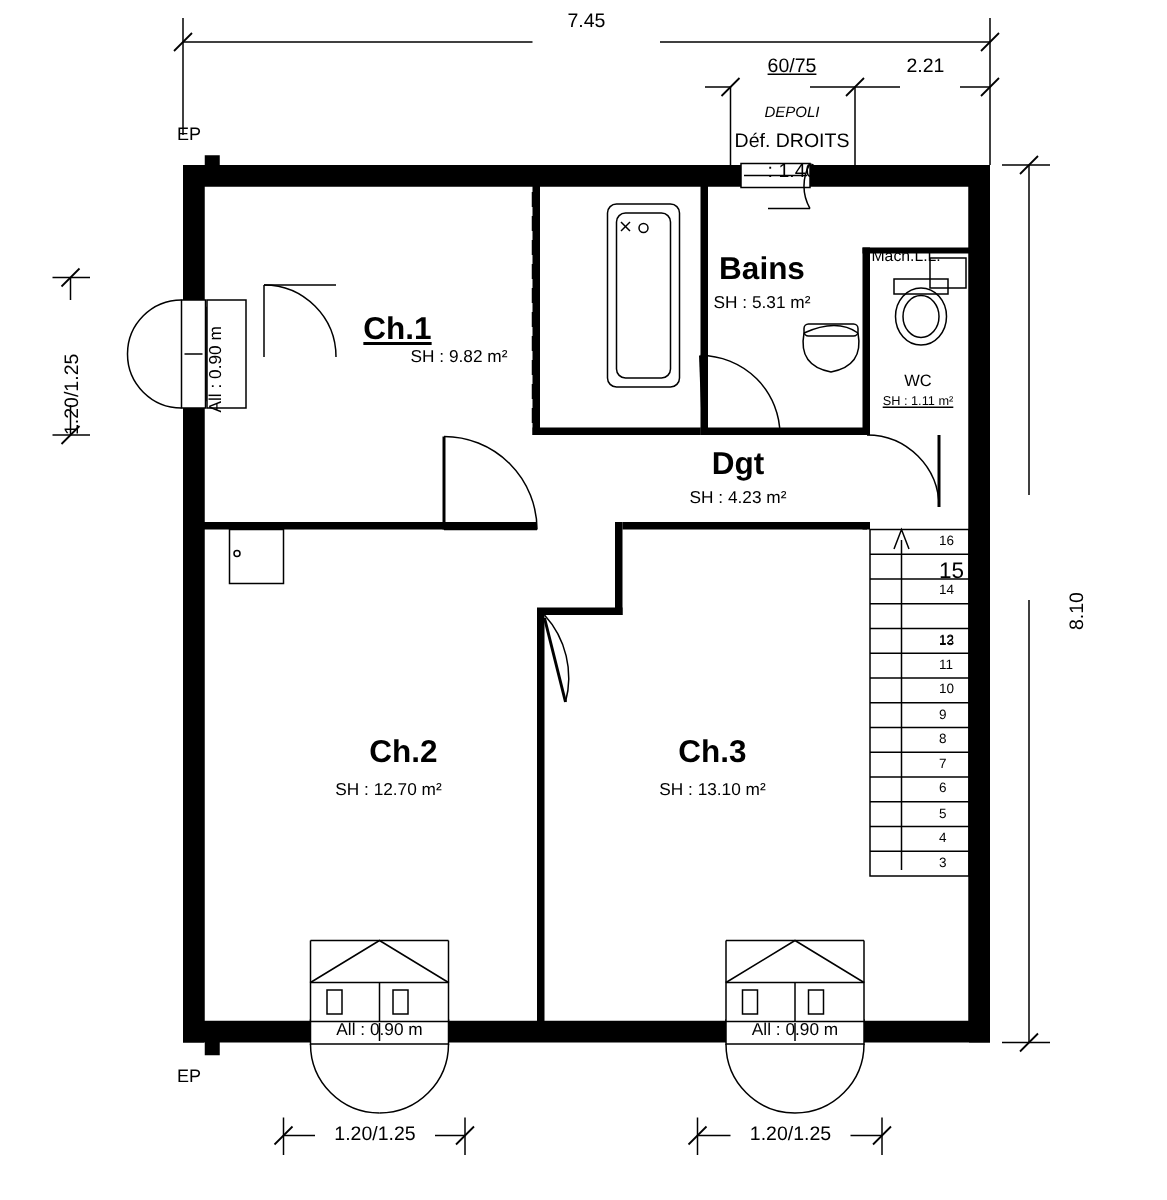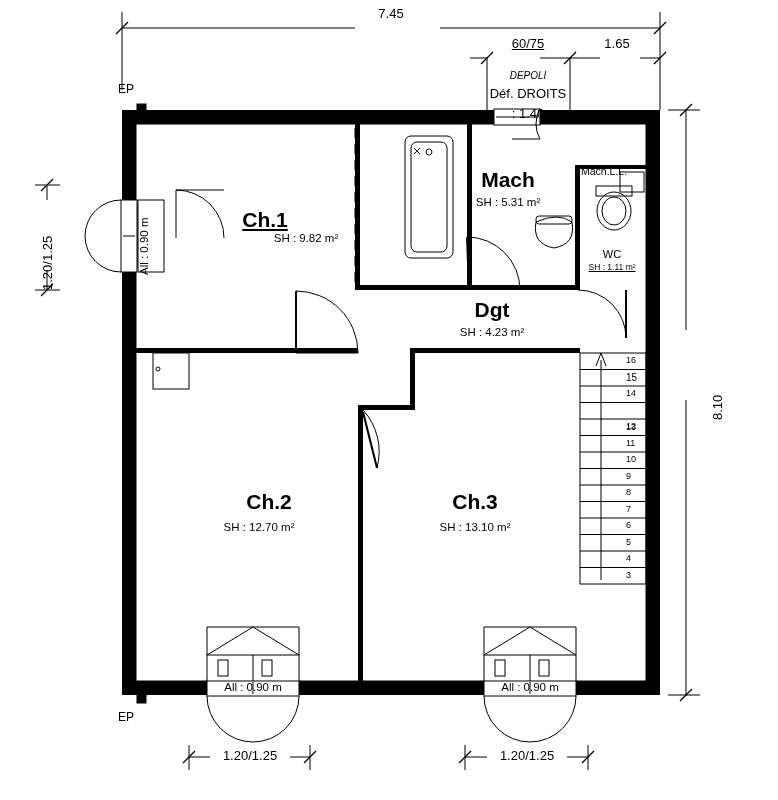--- a/index.html
+++ b/index.html
@@ -243,38 +243,38 @@
   </g>
 
   <g stroke="#000" fill="#000">
     <rect x="137" y="104" width="9" height="9"></rect>
     <rect x="137" y="694" width="9" height="9"></rect>
   </g>
 </svg>
 
 <div class="lbl dim center" style="left:391px;top:6px;">7.45</div>
 <div class="lbl dim center" style="left:528px;top:36px;text-decoration:underline;">60/75</div>
-<div class="lbl dim center" style="left:617px;top:36px;">1.65</div>
+<div class="lbl dim center" style="left:617px;top:36px;">2.21</div>
 
 <div class="lbl small italic center" style="left:528px;top:70px;text-align:center;">DEPOLI</div>
 <div class="lbl center" style="left:528px;top:86px;font-size:13px;">Déf. DROITS</div>
 <div class="lbl center" style="left:528px;top:106px;font-size:13px;">: 1.40</div>
 
 <div class="lbl" style="left:118px;top:82px;font-size:12px;">EP</div>
 <div class="lbl" style="left:118px;top:710px;font-size:12px;">EP</div>
 
 <div class="lbl dim vert" style="left:710px;top:420px;">8.10</div>
 
 <div class="lbl dim vert" style="left:40px;top:290px;">1.20/1.25</div>
 <div class="lbl vert" style="left:138px;top:275px;font-size:11.5px;">All : 0.90 m</div>
 
 <div class="lbl room-name center" style="left:265px;top:208px;text-decoration:underline;">Ch.1</div>
 <div class="lbl room-area center" style="left:265px;top:232px;margin-left:41px;">SH : 9.82 m²</div>
 
-<div class="lbl room-name center" style="left:508px;top:168px;">Mach</div>
+<div class="lbl room-name center" style="left:508px;top:168px;">Bains</div>
 <div class="lbl room-area center" style="left:508px;top:196px;">SH : 5.31 m²</div>
 
 <div class="lbl tiny center" style="left:612px;top:248px;font-size:11px;">WC</div>
 <div class="lbl tiny center" style="left:612px;top:262px;text-decoration:underline;">SH : 1.11 m²</div>
 
 <div class="lbl room-name center" style="left:492px;top:298px;">Dgt</div>
 <div class="lbl room-area center" style="left:492px;top:326px;">SH : 4.23 m²</div>
 
 <div class="lbl room-name center" style="left:269px;top:490px;">Ch.2</div>
 <div class="lbl room-area center" style="left:259px;top:521px;">SH : 12.70 m²</div>
@@ -285,21 +285,21 @@
 <div class="lbl" style="left:581px;top:165px;font-size:10.5px;">Mach.L.L.</div>
 
 <div class="lbl center" style="left:253px;top:681px;font-size:11.5px;">All : 0.90 m</div>
 <div class="lbl dim center" style="left:250px;top:748px;">1.20/1.25</div>
 
 <div class="lbl center" style="left:530px;top:681px;font-size:11.5px;">All : 0.90 m</div>
 <div class="lbl dim center" style="left:527px;top:748px;">1.20/1.25</div>
 
 <div id="stair-numbers">
     <div class="lbl tiny" style="left: 626px; top: 355px; font-size: 9px;">16</div>
-    <div class="lbl tiny" style="left: 626px; top: 371.5px; font-size: 10px;">15</div>
+    <div class="lbl tiny" style="left: 626px; top: 371.5px; font-size: 15px;">15</div>
     <div class="lbl tiny" style="left: 626px; top: 388px; font-size: 9px;">14</div>
     <div class="lbl tiny" style="left: 626px; top: 404.5px; font-size: 9px; margin-top: 17px;">13</div>
     <div class="lbl tiny" style="left: 626px; top: 421px; font-size: 9px;">12</div>
     <div class="lbl tiny" style="left: 626px; top: 437.5px; font-size: 9px;">11</div>
     <div class="lbl tiny" style="left: 626px; top: 454px; font-size: 9px;">10</div>
     <div class="lbl tiny" style="left: 626px; top: 470.5px; font-size: 9px;">9</div>
     <div class="lbl tiny" style="left: 626px; top: 487px; font-size: 9px;">8</div>
     <div class="lbl tiny" style="left: 626px; top: 503.5px; font-size: 9px;">7</div>
     <div class="lbl tiny" style="left: 626px; top: 520px; font-size: 9px;">6</div>
     <div class="lbl tiny" style="left: 626px; top: 536.5px; font-size: 9px;">5</div>

